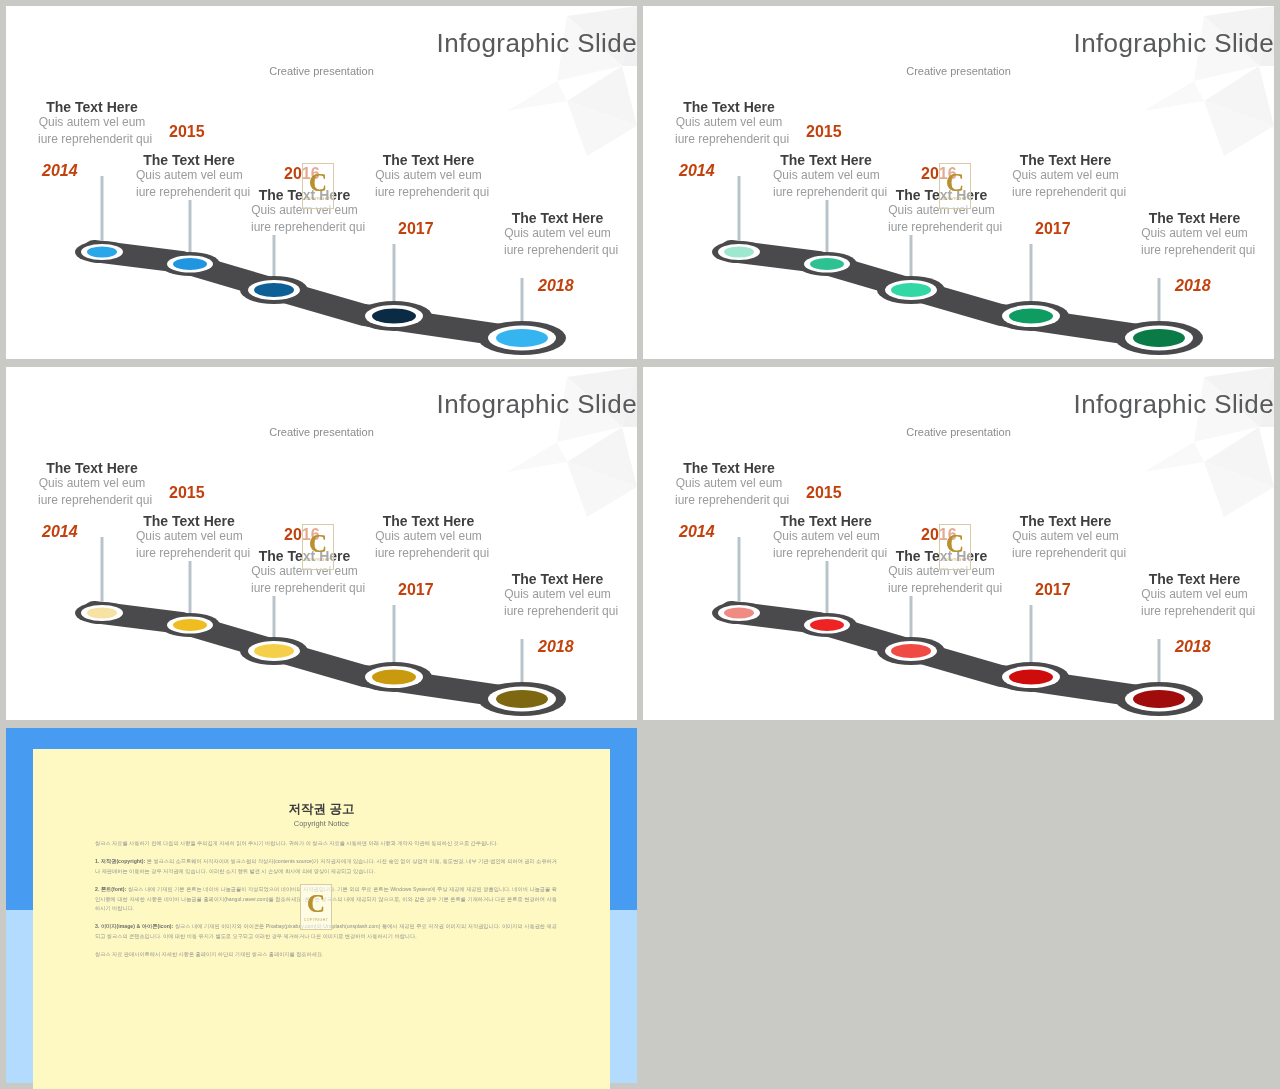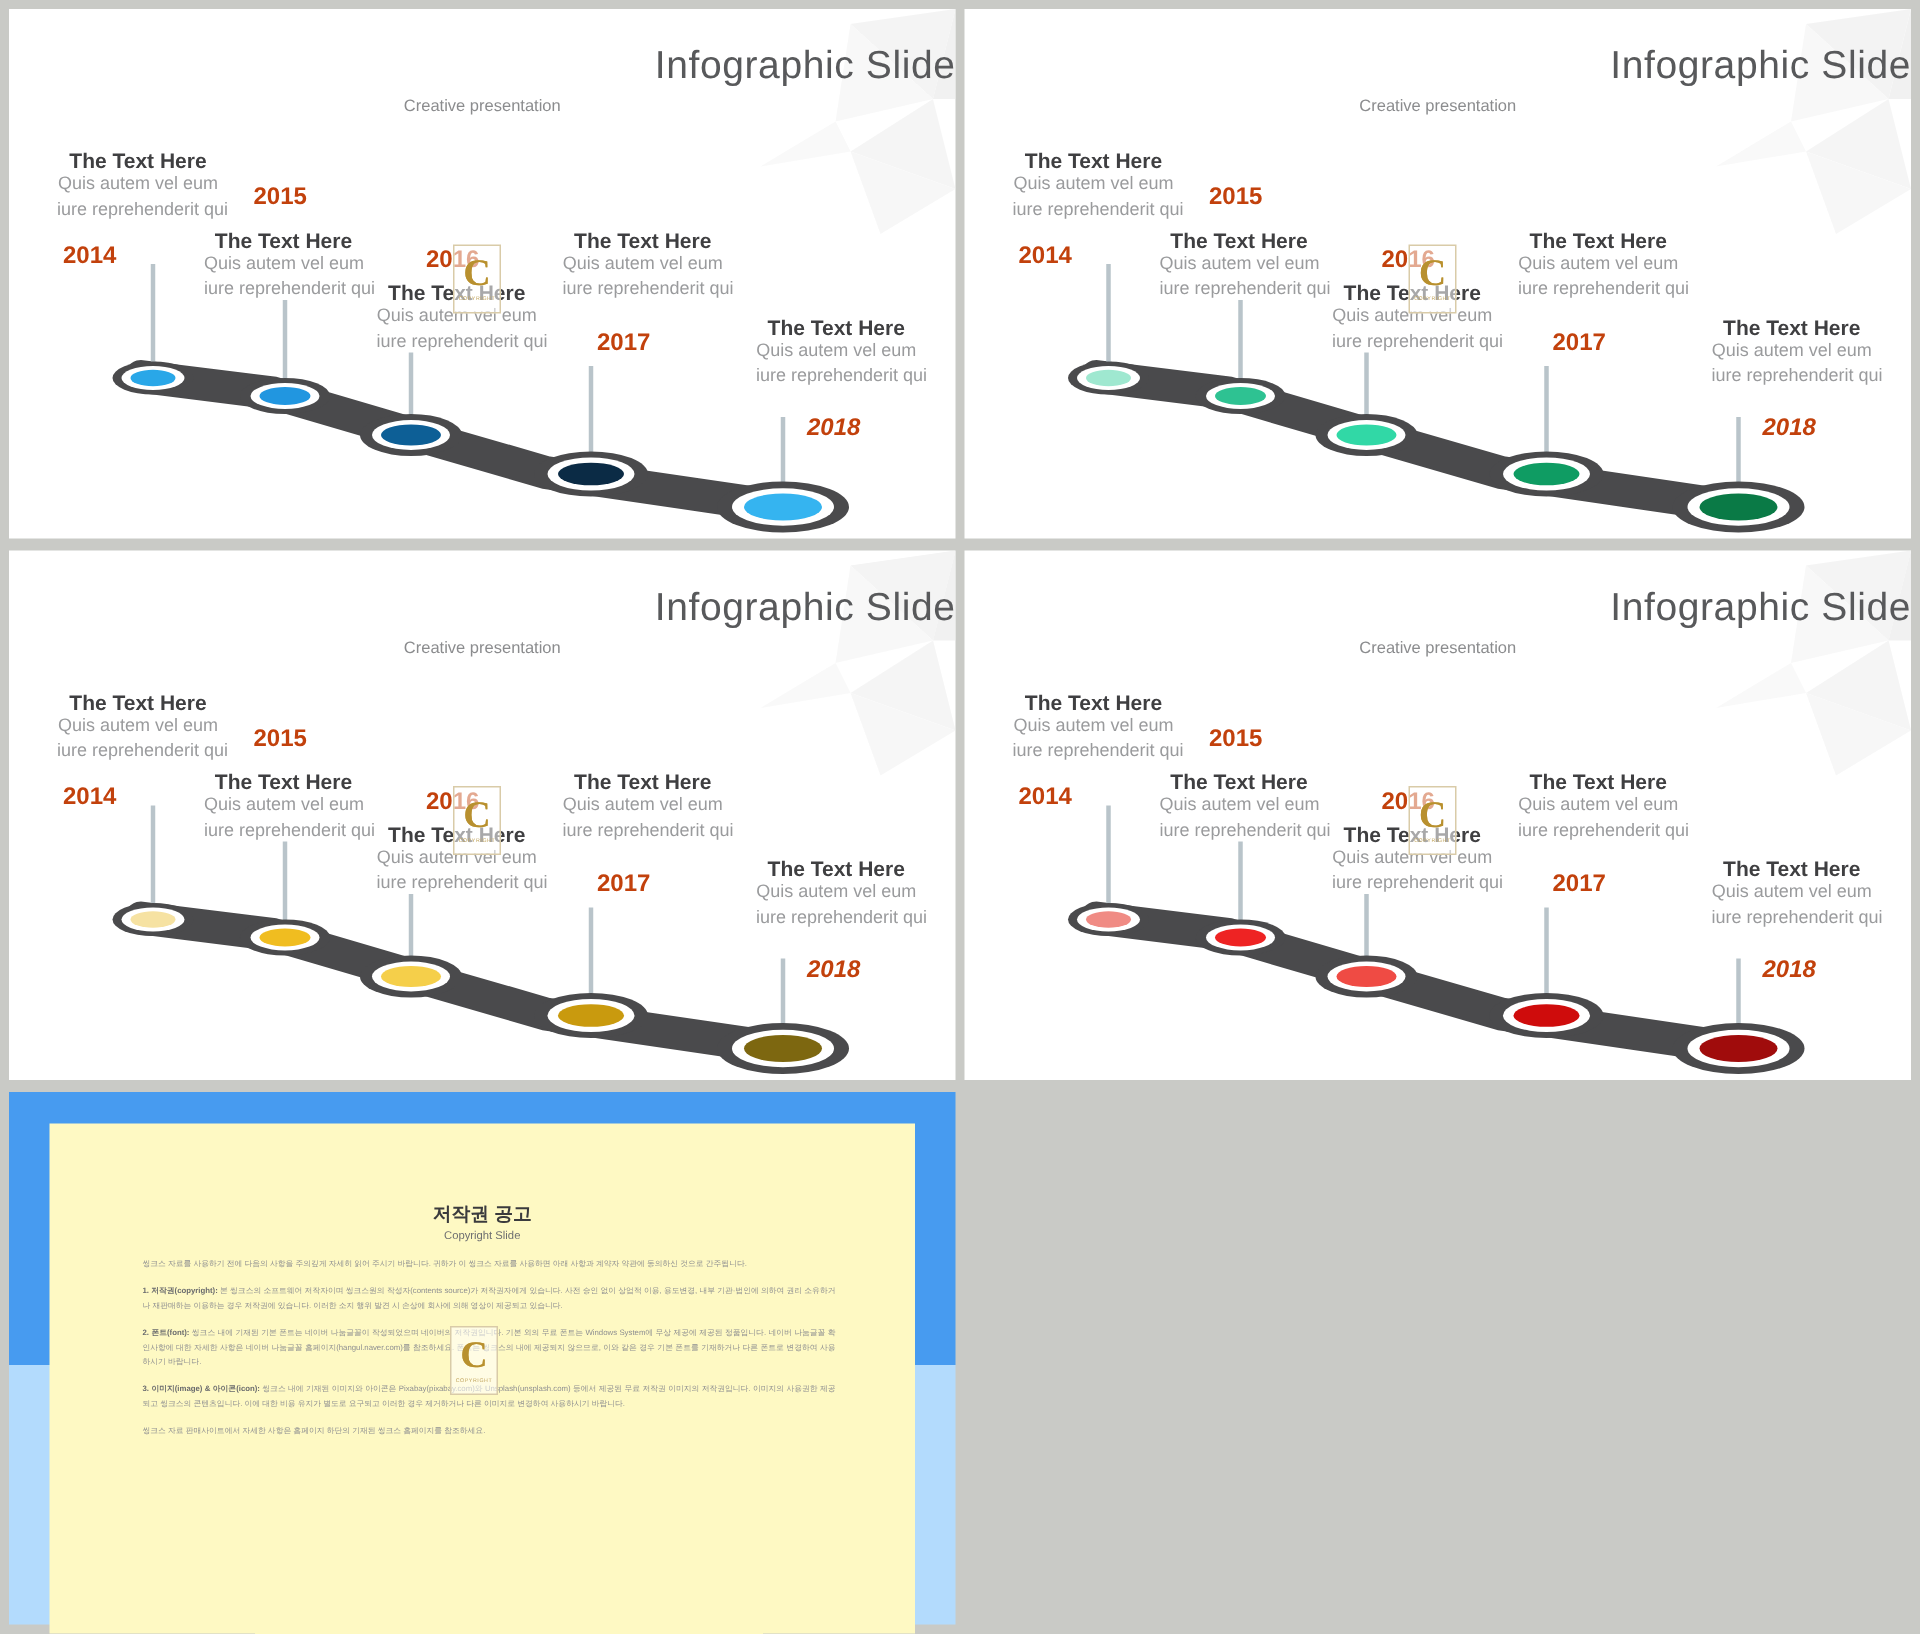--- a/index.html
+++ b/index.html
@@ -53,21 +53,21 @@
   .grp .ln{
     font-size:12px;color:#9a9b9d;white-space:nowrap;line-height:17px;
   }
   .yr{
     position:absolute;font-size:16px;font-weight:bold;color:#c2410c;
     white-space:nowrap;
   }
 
   
   .g1{left:32px; top:94px;  text-align:center;width:108px;}
-  .y1{left:36px; top:156px;}
+  .y1{left:36px; top:156px;font-style:italic;}
   .g2{left:130px;top:147px; text-align:center;width:106px;}
   .y2{left:163px;top:117px;}
   .g3{left:245px;top:182px; text-align:center;width:107px;}
   .y3{left:278px;top:159px;}
   .g4{left:369px;top:147px; text-align:center;width:107px;}
   .y4{left:392px;top:214px;}
   .g5{left:498px;top:205px; text-align:center;width:107px;}
   .y5{left:532px;top:271px;font-style:italic;}
 
   
@@ -451,21 +451,21 @@
       <div class="c">C</div>
       <div class="t">COPYRIGHT</div>
     </div>
   </div>
 
   <div class="cpwrap">
     <div class="cp-b1"></div>
     <div class="cp-b2"></div>
     <div class="cp-page">
       <div class="cp-title">저작권 공고</div>
-      <div class="cp-sub">Copyright Slide</div>
+      <div class="cp-sub">Copyright Notice</div>
       <div class="cp-body">
         <p>씽크스 자료를 사용하기 전에 다음의 사항을 주의깊게 자세히 읽어 주시기 바랍니다. 귀하가 이 씽크스 자료를 사용하면 아래 사항과 계약자 약관에 동의하신 것으로 간주됩니다.</p>
         <p>
           <b>1. 저작권(copyright):</b>
           <span>본 씽크스의 소프트웨어 저작자이며 씽크스원의 작성자(contents source)가 저작권자에게 있습니다. 사전 승인 없이 상업적 이용, 용도변경, 내부 기관·법인에 의하여 권리 소유하거나 재판매하는 이용하는 경우 저작권에 있습니다. 이러한 소지 행위 발견 시 손상에 회사에 의해 영상이 제공되고 있습니다.</span>
         </p>
         <p>
           <b>2. 폰트(font):</b>
           <span>씽크스 내에 기재된 기본 폰트는 네이버 나눔글꼴이 작성되었으며 네이버의 저작권입니다. 기본 외의 무료 폰트는 Windows System에 무상 제공에 제공된 정품입니다. 네이버 나눔글꼴 확인사항에 대한 자세한 사항은 네이버 나눔글꼴 홈페이지(hangul.naver.com)를 참조하세요. 폰트는 씽크스의 내에 제공되지 않으므로, 이와 같은 경우 기본 폰트를 기재하거나 다른 폰트로 변경하여 사용하시기 바랍니다.</span>
         </p>

